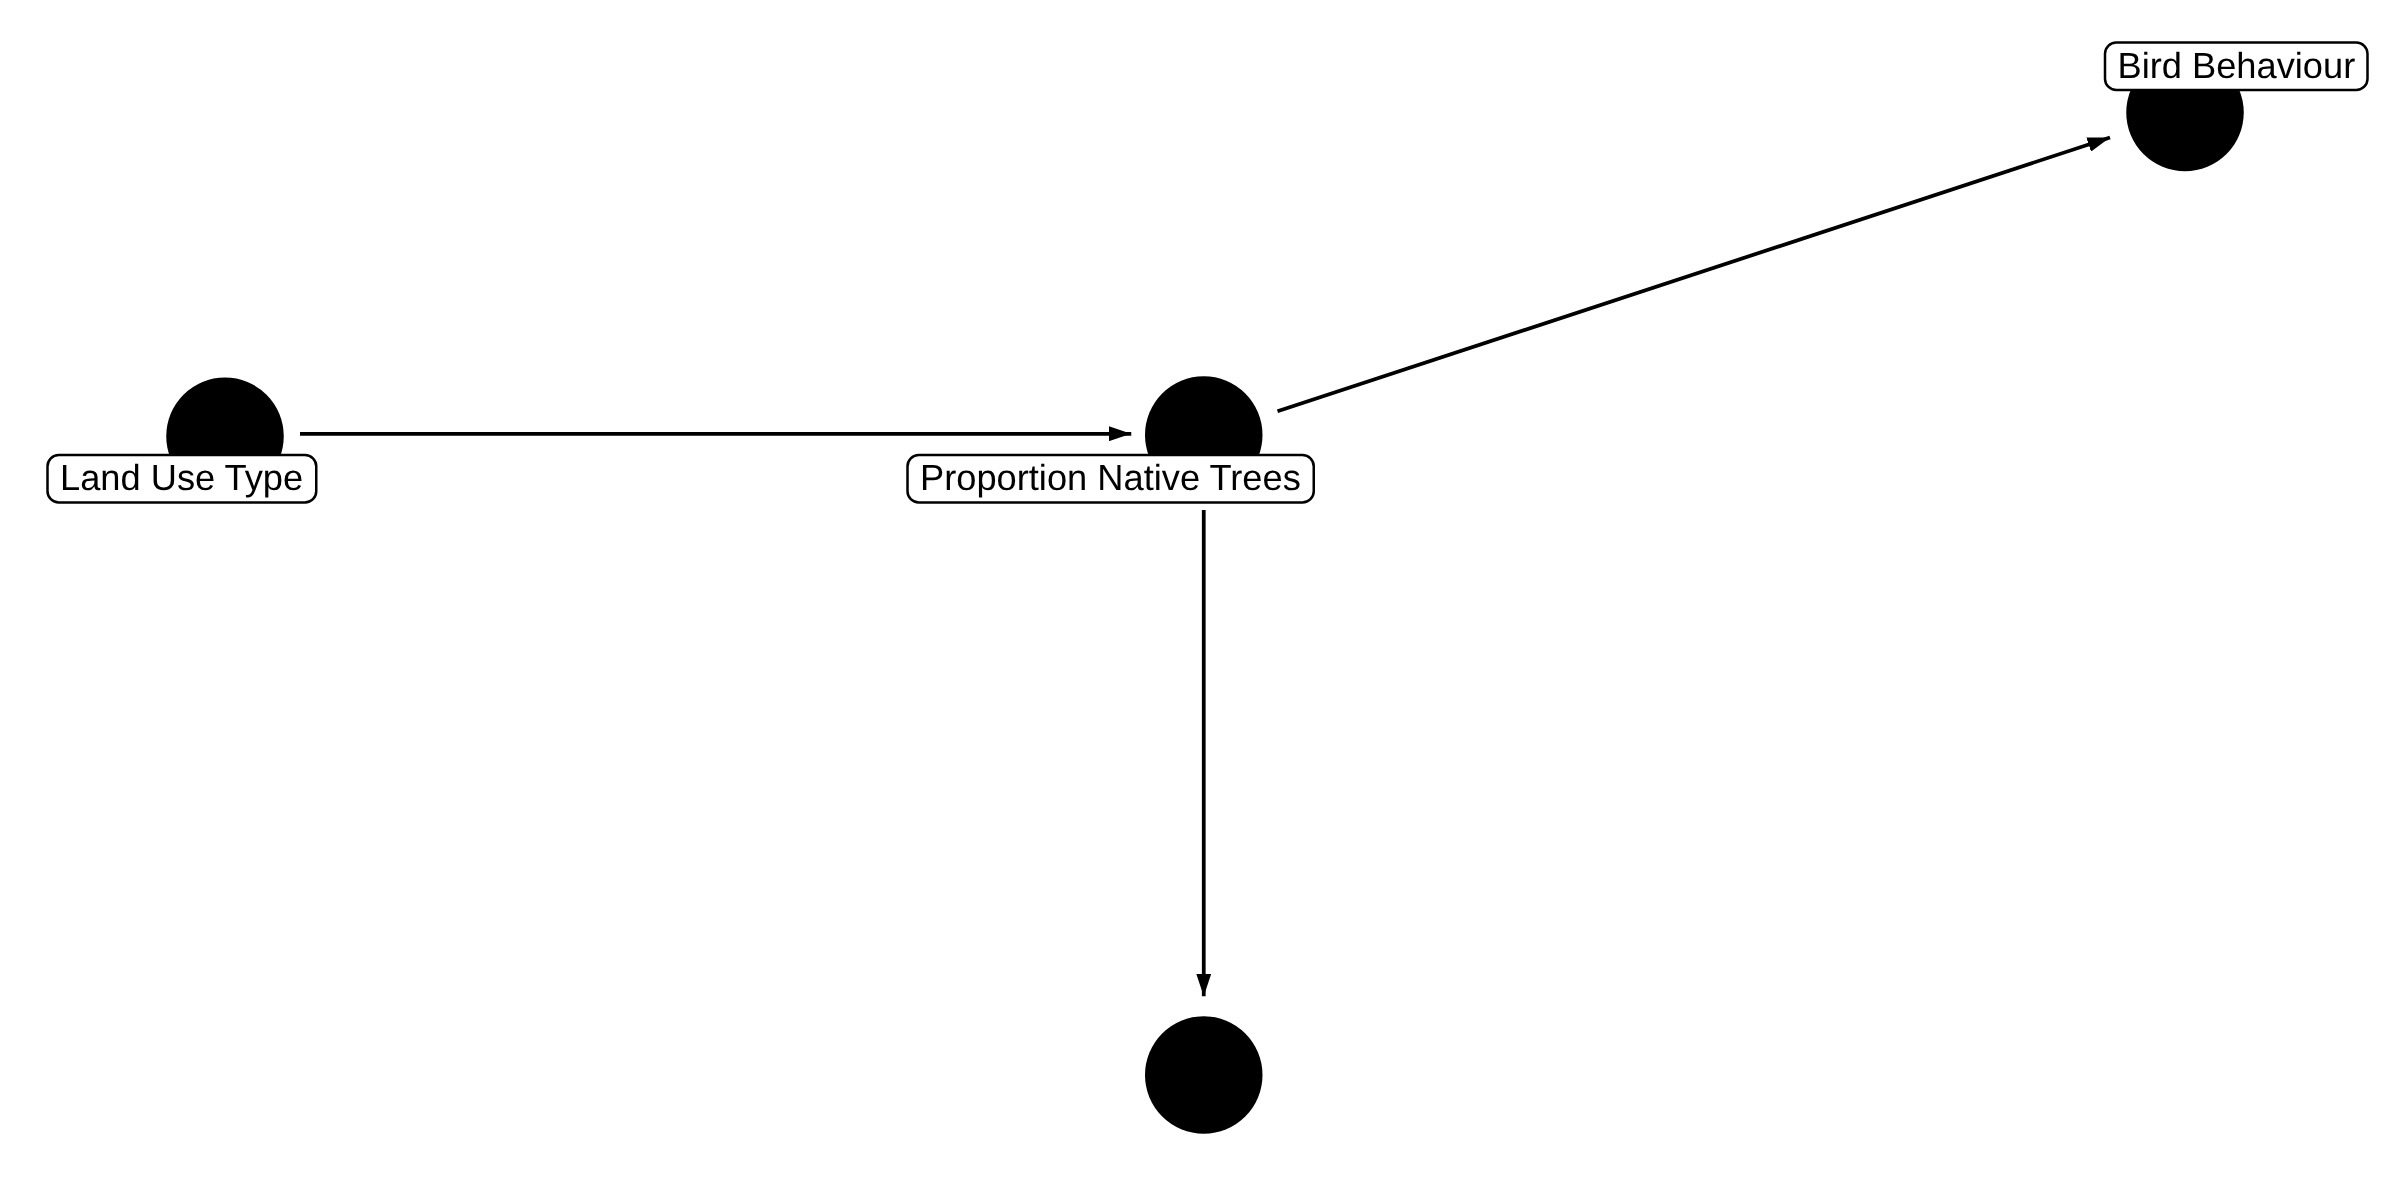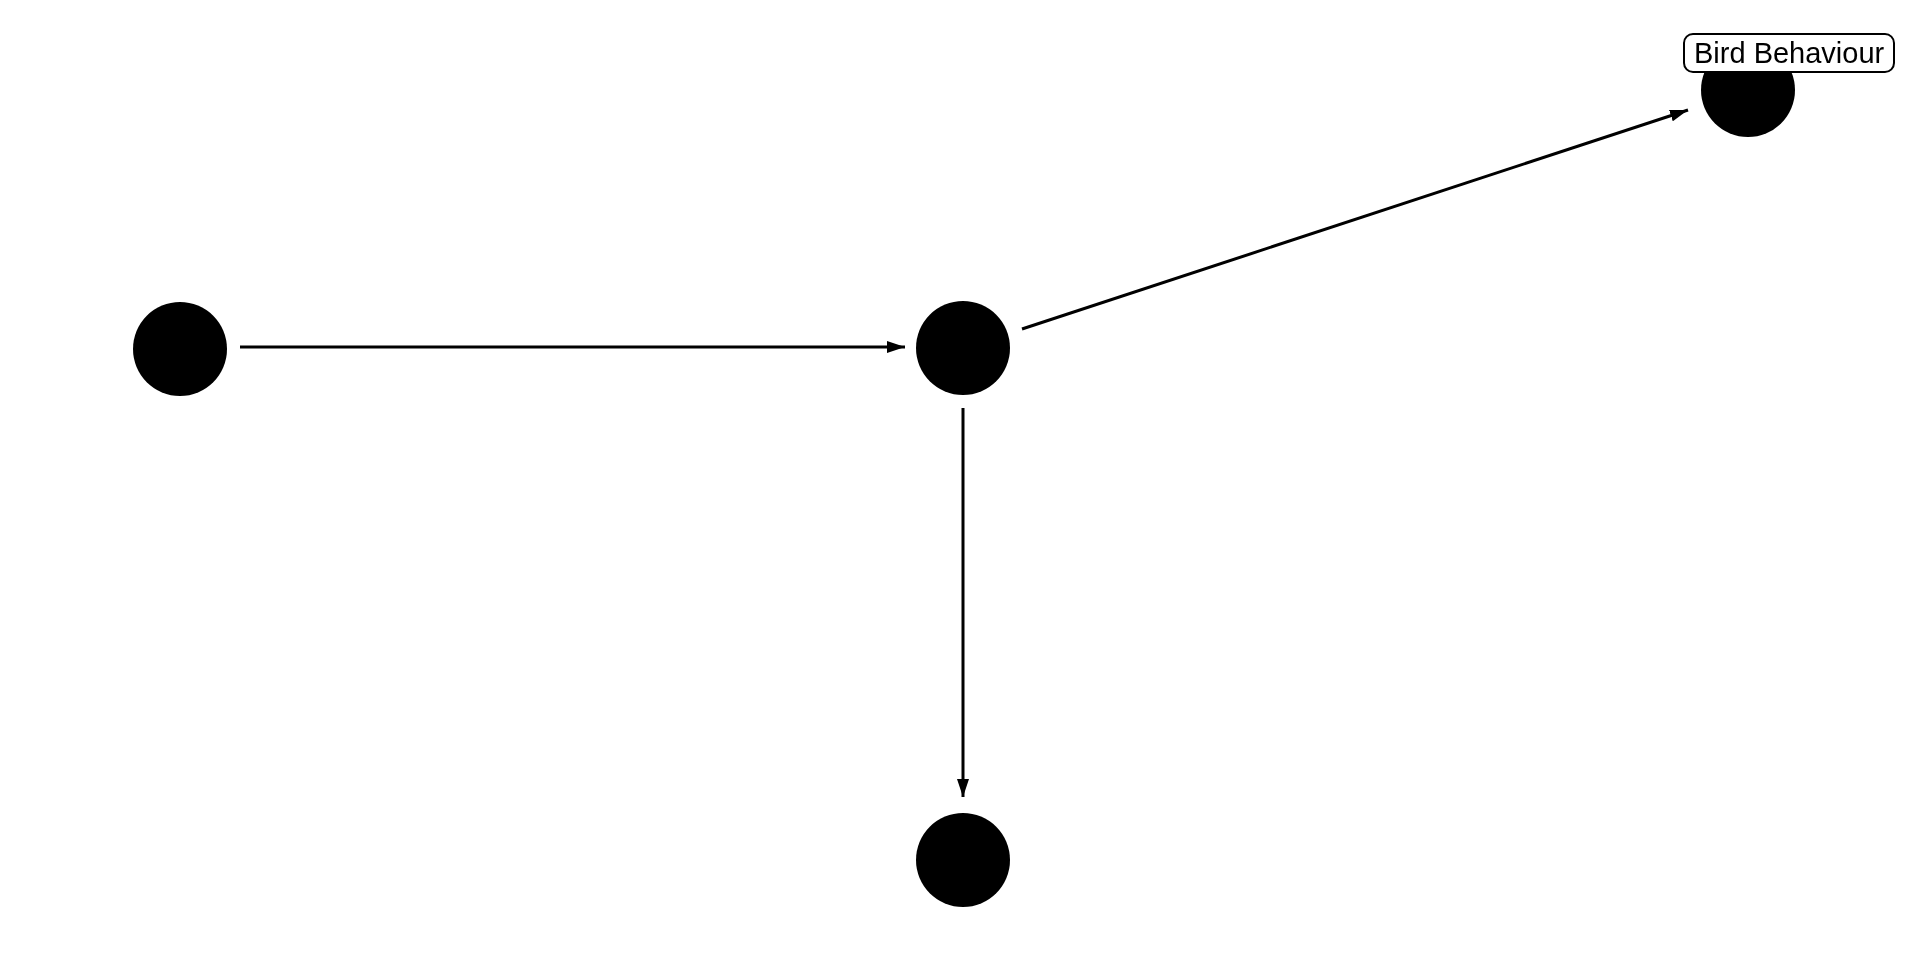--- a/index.html
+++ b/index.html
@@ -51,18 +51,20 @@
     <line x1="240" y1="347" x2="905" y2="347" stroke-width="3" marker-end="url(#arrowhead)" stroke="#000000"></line>
     <line x1="1022" y1="329" x2="1688" y2="110" stroke-width="3" marker-end="url(#arrowhead)" stroke="#000000"></line>
     <line x1="963" y1="408" x2="963" y2="797" stroke-width="3" marker-end="url(#arrowhead)" stroke="#000000"></line>
 
     <circle cx="180" cy="349" r="47" fill="#000000"></circle>
     <circle cx="963" cy="348" r="47" fill="#000000"></circle>
     <circle cx="1748" cy="90" r="47" fill="#000000"></circle>
     <circle cx="963" cy="860" r="47" fill="#000000"></circle>
   </svg>
 
+  <div class="node-label" id="label-land-use-type">Land Use Type</div>
 
+  <div class="node-label" id="label-proportion-native">Proportion Native Trees</div>
 
   <div class="node-label" id="label-bird-behaviour">Bird Behaviour</div>
 
 
 </div>
 
 </body></html>

